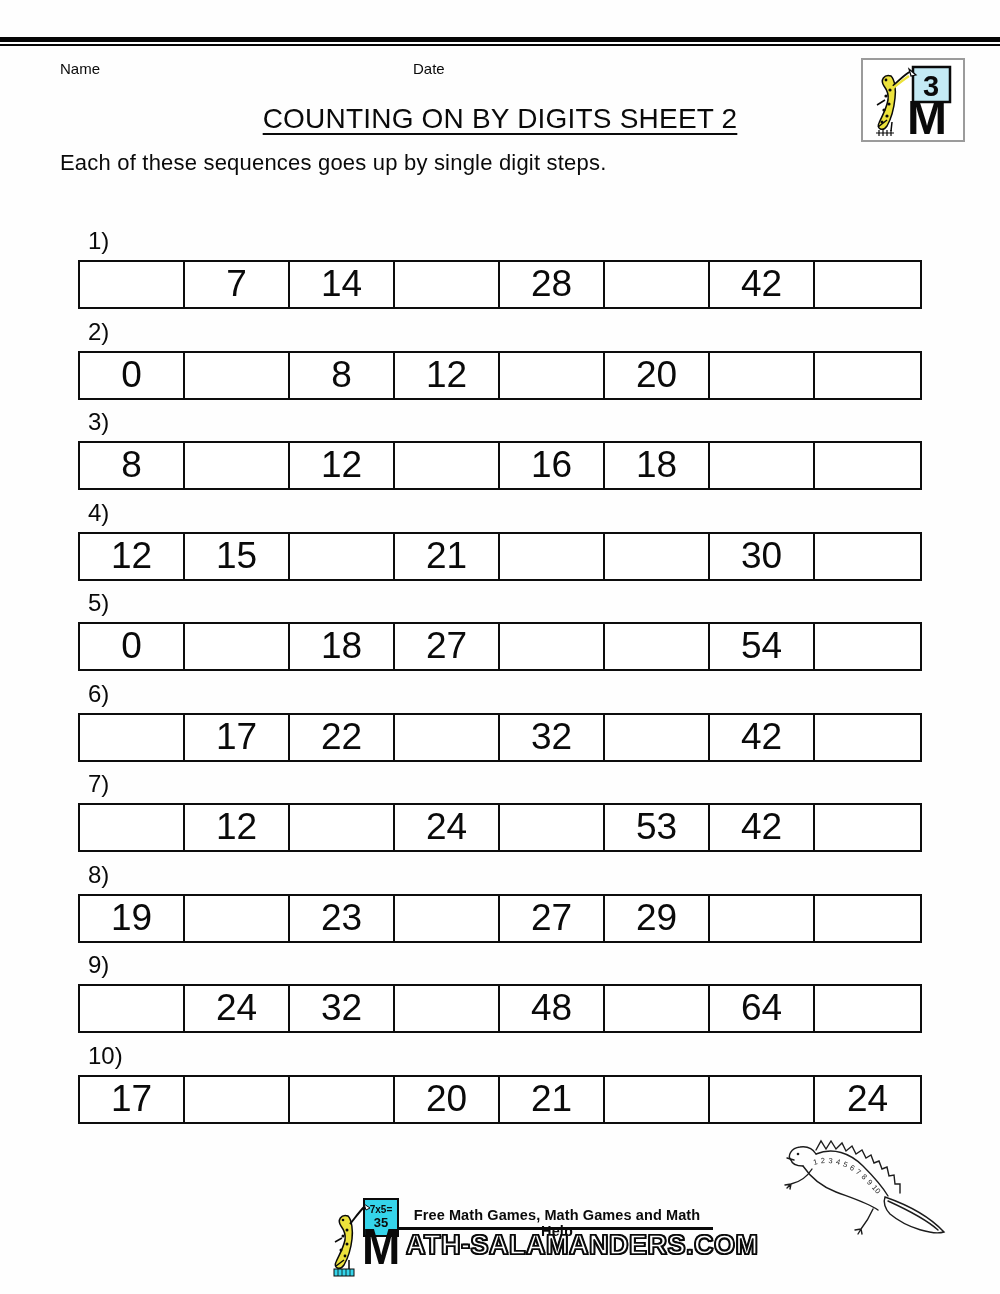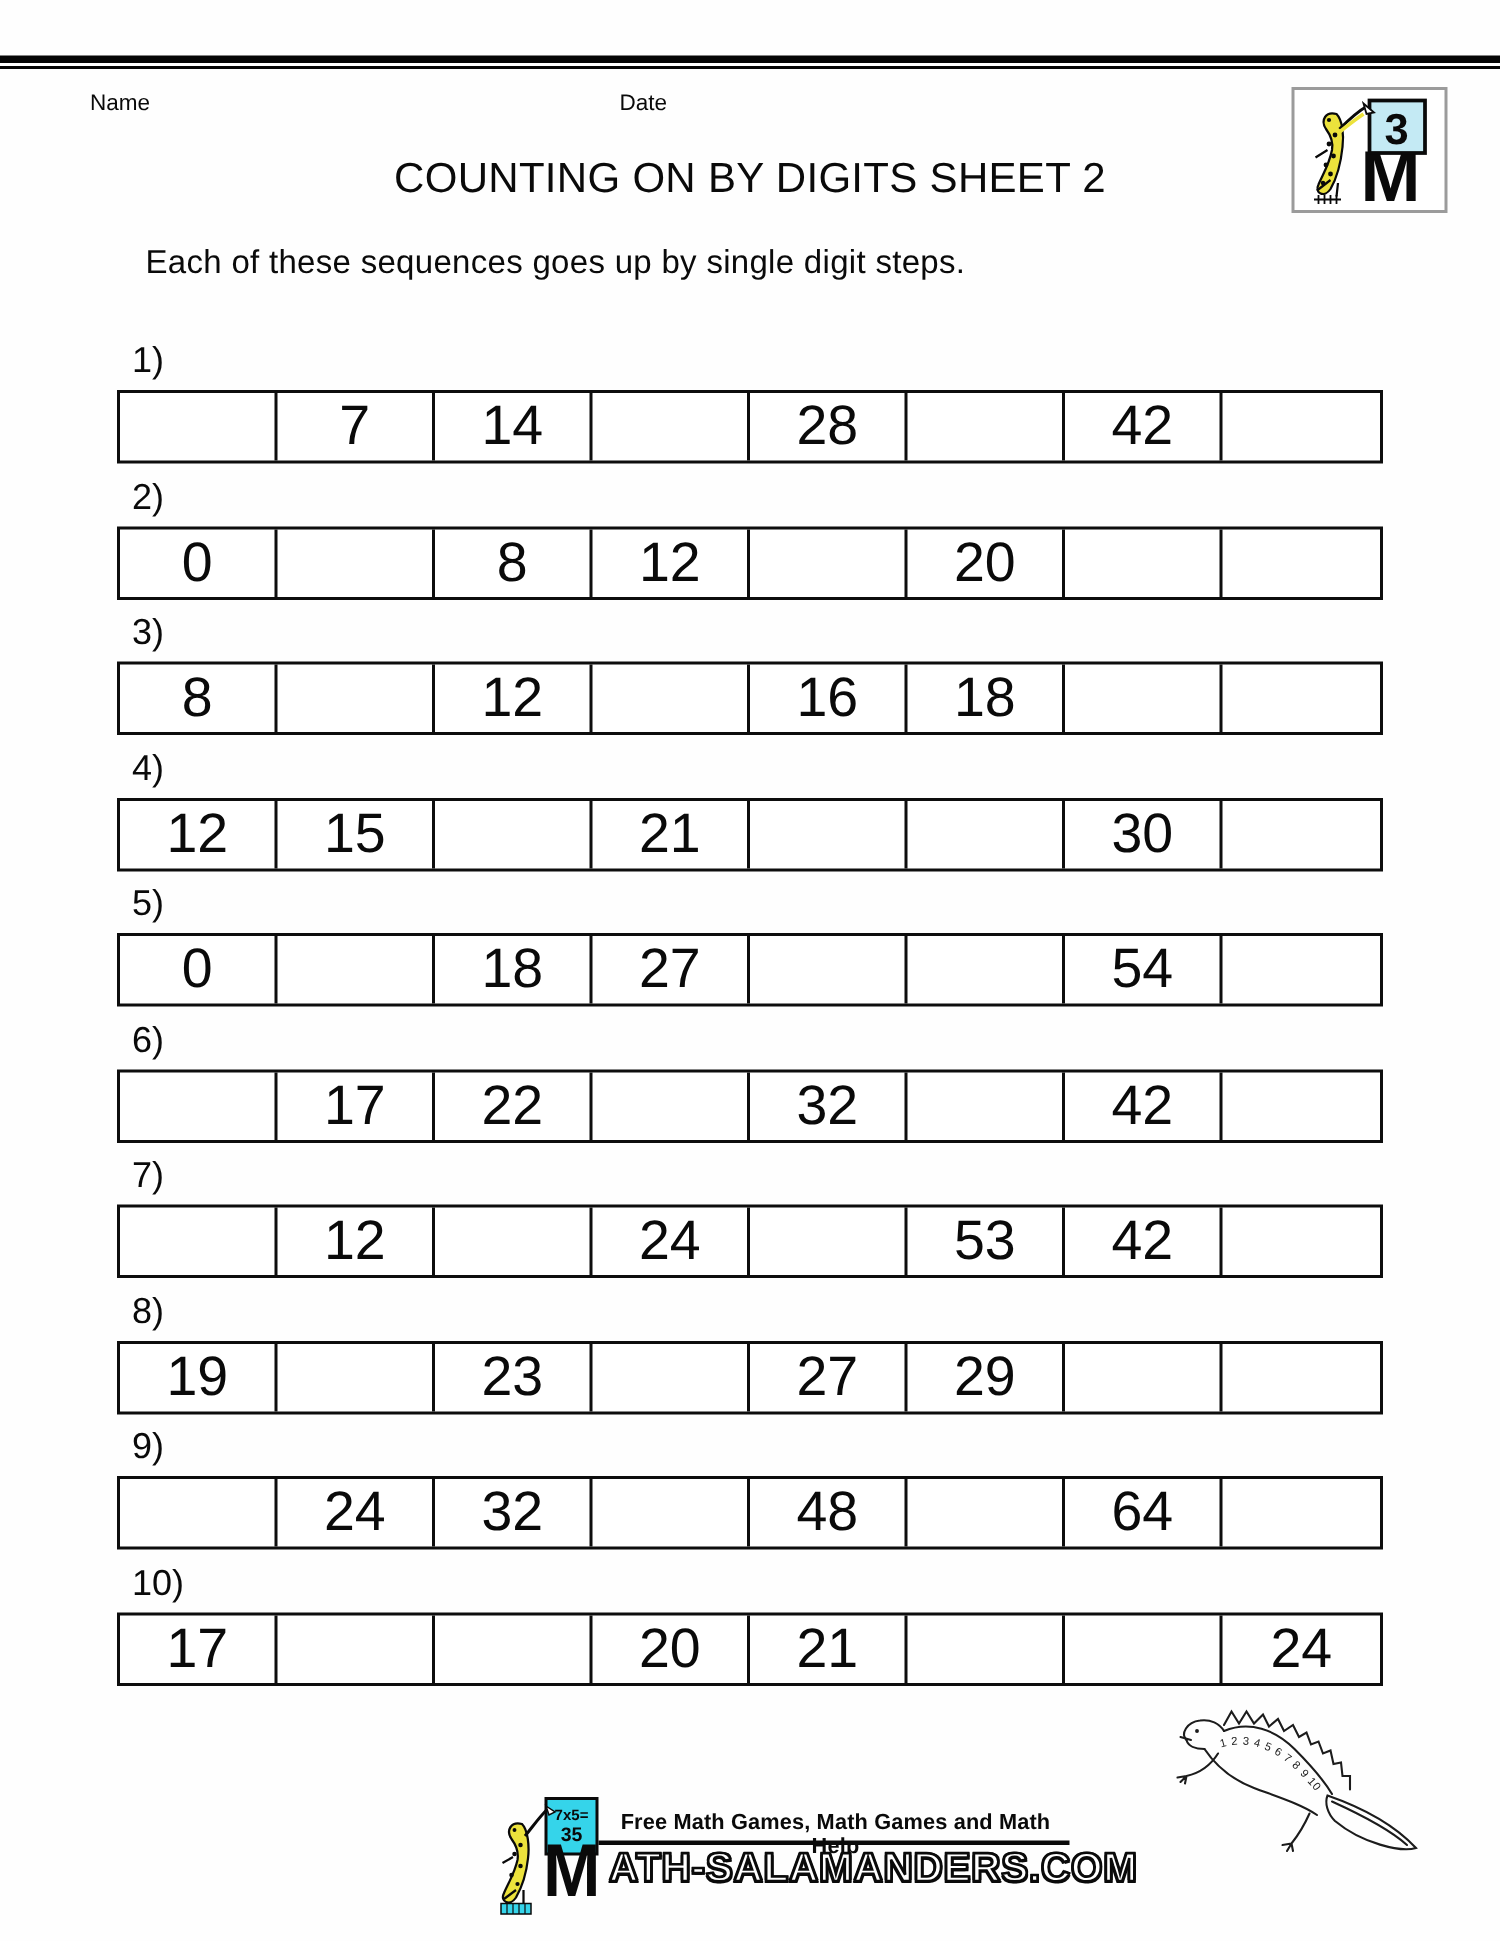--- a/index.html
+++ b/index.html
@@ -20,26 +20,26 @@
   .date-label { position:absolute; left:413px; top:60px; font-size:15px; }
 
   .logo-box {
     position:absolute; left:861px; top:58px; width:104px; height:84px;
     border:2px solid #9b9b9b; background:#ffffff;
   }
 
   .title {
     position:absolute; left:0; top:103px; width:1000px; text-align:center;
     font-size:28px; font-weight:400; letter-spacing:0.2px;
-    text-underline-offset:5px;
+    text-decoration:underline; text-underline-offset:5px;
     text-decoration-thickness:2px;
   }
 
   .instr { position:absolute; left:60px; font-size:22px; letter-spacing:0.2px; }
-  .instr1 { top:162px;margin-left:37px; }
+  .instr1 { top:150px; }
   .instr2 { top:188px; }
 
   
   .seq { position:absolute; left:0; width:1000px; height:86px; }
   .seq-label { position:absolute; left:88px; top:0; font-size:24px; }
   .seq-row {
     position:absolute; left:78px; top:33px; width:844px; height:49px;
     display:grid; grid-template-columns:repeat(8,1fr);
     border:2px solid #0d0d0d; background:#fff;
   }

